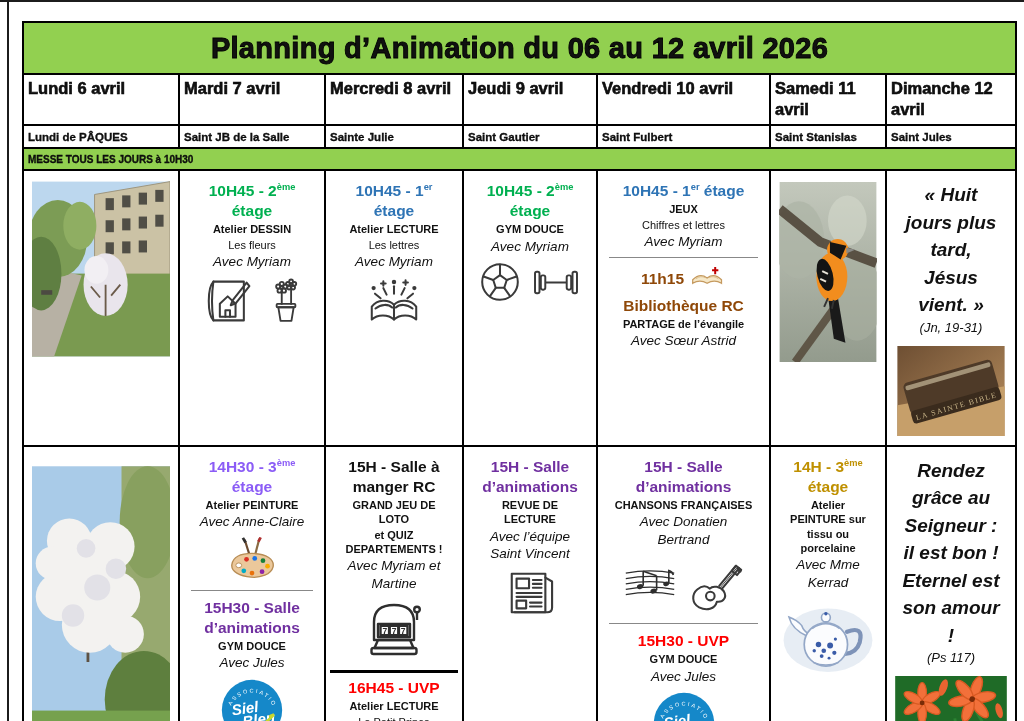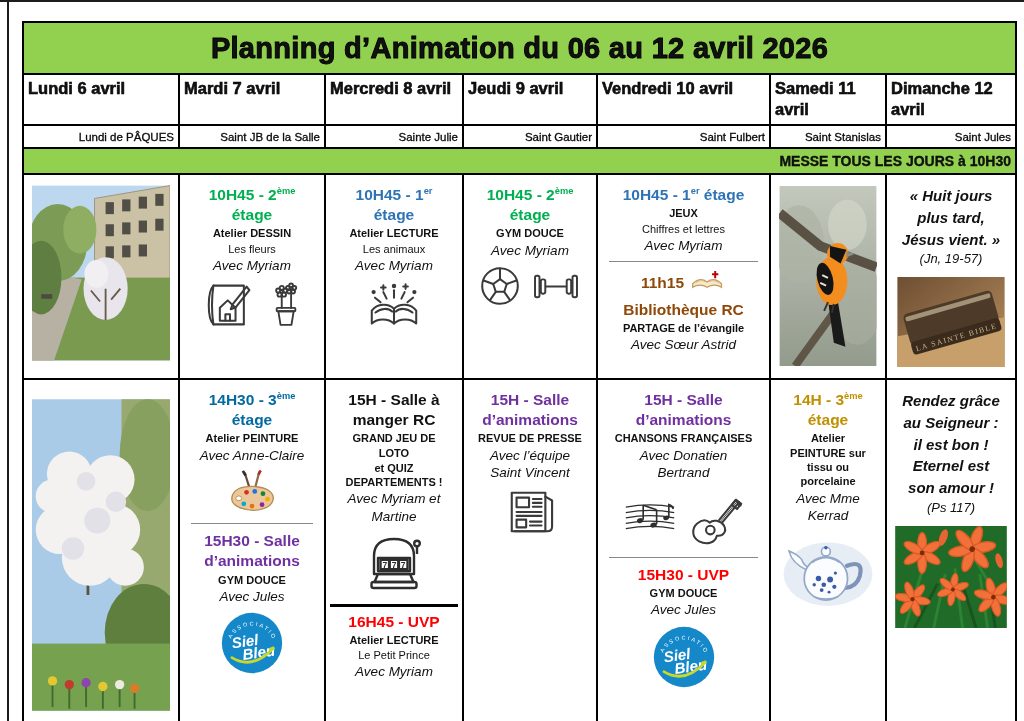--- a/index.html
+++ b/index.html
@@ -8,34 +8,34 @@
   .edge-left{position:absolute;left:7px;top:0;width:2px;height:721px;background:#1c1c1c}
   .edge-top{position:absolute;left:0;top:0;width:1024px;height:2px;background:#1c1c1c}
 
   table{position:absolute;left:22px;top:21px;border-collapse:collapse;table-layout:fixed;background:#fff}
   td{border:2.6px solid #000;padding:4px;vertical-align:top;overflow:hidden;background:#fff}
 
   .titleCell{background:#92D050;text-align:center;vertical-align:middle;height:42px;
              font-size:29px;font-weight:800;letter-spacing:.3px;-webkit-text-stroke:.9px #000}
   .daysRow td{height:42px;font-size:16.5px;font-weight:800;padding-top:3px;
               -webkit-text-stroke:.55px #000;line-height:1.25}
-  .saintsRow td{height:13px;text-align:right;vertical-align:middle;font-size:11.5px;font-weight:400;
+  .saintsRow td{height:13px;text-align:left;vertical-align:middle;font-size:11.5px;font-weight:700;
               -webkit-text-stroke:.3px #000}
-  .messeCell{background:#92D050;text-align:right;vertical-align:middle;height:12px;
-             font-size:14px;font-weight:800;-webkit-text-stroke:.3px #000}
+  .messeCell{background:#92D050;text-align:left;vertical-align:middle;height:12px;
+             font-size:10px;font-weight:800;-webkit-text-stroke:.3px #000}
   .amRow td{height:195px}
   .pmRow td{height:350px}
 
   .cc{padding:5px 4px;height:100%;box-sizing:border-box;text-align:center}
   .ln{line-height:1.3;margin:1px 6px}
   .time-green,.time-blue,.time-gold,.time-purple,.time-red,.time-brown,.time-black{font-weight:800;font-size:15.5px}
   .bold{font-weight:800;font-size:11px}
   .plain{font-size:11px}
   .italic{font-style:italic;font-size:13.5px}
-  .quote{font-weight:800;font-style:italic;font-size:15px;line-height:1.45}
+  .quote{font-weight:800;font-style:italic;font-size:19px;line-height:1.45}
   .ref{font-style:italic;font-size:13px}
   .sup{font-size:.6em;vertical-align:super}
   .icons{display:flex;justify-content:center;align-items:center;gap:10px;margin-top:6px}
   .sep{height:0}
   .sep.thin{border-top:1.7px solid #888;margin:7px 3px}
   .sep.thick{border-top:3px solid #000;margin:6px -4px 5px}
   .inl-ic{display:inline-block;vertical-align:middle;margin-left:6px}
   .photo{display:flex;justify-content:center}
   .ph-courtyard svg{width:138px;height:178px}
   .ph-blossom-tree svg{width:138px;height:332px}
@@ -159,21 +159,21 @@
                   </svg></span>
               </div>
             </div>
           </div>
         </td>
       <td>
           <div class="cc">
             <div class="blk">
               <div class="ln time-blue" style="color: rgb(46, 116, 181);"><span>10H45 - 1</span><span class="sup">er</span><span> étage</span></div>
               <div class="ln bold"><span>Atelier LECTURE</span></div>
-              <div class="ln plain"><span>Les animaux</span></div>
+              <div class="ln plain"><span>Les lettres</span></div>
               <div class="ln italic"><span>Avec Myriam</span></div>
               <div class="icons">
                 <span><svg viewBox="0 0 64 54" width="60" height="50">
                     <g fill="none" stroke="#3a3a3a" stroke-width="2.2" stroke-linecap="round" stroke-linejoin="round">
    <path d="M8 32 C14 24 26 24 32 30 C38 24 50 24 56 32 V46 C50 40 38 40 32 46 C26 40 14 40 8 46 Z"></path>
    <path d="M32 30 V46"></path>
                       <path d="M12 34 C18 29 26 29 30 33"></path>
                       <path d="M34 33 C38 29 46 29 52 34"></path>
    <path d="M32 18 V10"></path>
                       <path d="M24 19 L20.5 12"></path>
@@ -270,21 +270,21 @@
    <path d="M50 120 l-4 9 M56 122 l-2 9" stroke="#333" stroke-width="2" fill="none"></path>
                 </svg>
               </div>
             </div>
           </div>
         </td>
       <td>
           <div class="cc">
             <div class="blk">
               <div class="ln quote"><span>« Huit jours plus tard, Jésus vient. »</span></div>
-              <div class="ln ref"><span>(Jn, 19-57)</span></div>
+              <div class="ln ref"><span>(Jn, 19-31)</span></div>
               <div class="photo ph-bible-book">
                 <svg viewBox="0 0 112 94">
    <defs>
                     <linearGradient id="bbg" x1="0" y1="0" x2="1" y2="1">
                       <stop offset="0" stop-color="#6E4F33"></stop>
                       <stop offset="1" stop-color="#B98F5F"></stop>
                     </linearGradient>
                   </defs>
    <rect width="112" height="94" fill="url(#bbg)"></rect>
    <polygon points="0,62 112,42 112,94 0,94" fill="#C69F6A"></polygon>
@@ -340,21 +340,21 @@
                     <circle cx="110" cy="310" r="5" fill="#D97B29"></circle>
                   </g>
                 </svg>
               </div>
             </div>
           </div>
         </td>
       <td>
           <div class="cc">
             <div class="blk">
-              <div class="ln time-gold" style="color: #0369a1;"><span>14H30 - 3</span><span class="sup">ème</span><span> étage</span></div>
+              <div class="ln time-gold" style="color: #8b5cf6;"><span>14H30 - 3</span><span class="sup">ème</span><span> étage</span></div>
               <div class="ln bold"><span>Atelier PEINTURE</span></div>
               <div class="ln italic"><span>Avec Anne-Claire</span></div>
               <div class="icons">
                 <span><svg viewBox="0 0 58 46" width="54" height="42">
    <path d="M21 3 L28 25" stroke="#6B4A2F" stroke-width="2.4" fill="none"></path>
                     <path d="M19 1 L22 6" stroke="#2f2f2f" stroke-width="3" fill="none"></path>
    <path d="M37 2 L31 25" stroke="#8A6B43" stroke-width="2.4" fill="none"></path>
                     <path d="M38.5 0.5 L36 5" stroke="#B03030" stroke-width="3" fill="none"></path>
    <path d="M29 18 C45 18 54 25 52 33 C50 41 38 45 28 44 C16 43 5.5 38 7 30 C8.3 23 15 18 29 18 Z" fill="#EBC89B" stroke="#B88D55" stroke-width="1.5"></path>
    <ellipse cx="14.5" cy="31" rx="3.2" ry="2.6" fill="#fff" stroke="#B88D55"></ellipse>
@@ -422,21 +422,21 @@
               <div class="ln bold"><span>Atelier LECTURE</span></div>
               <div class="ln plain"><span>Le Petit Prince</span></div>
               <div class="ln italic"><span>Avec Myriam</span></div>
             </div>
           </div>
         </td>
       <td>
           <div class="cc">
             <div class="blk">
               <div class="ln time-purple" style="color: rgb(112, 48, 160);"><span>15H - Salle d’animations</span></div>
-              <div class="ln bold"><span>REVUE DE PRESSE</span></div>
+              <div class="ln bold"><span>REVUE DE LECTURE</span></div>
               <div class="ln italic"><span>Avec l’équipe Saint Vincent</span></div>
               <div class="icons">
                 <span><svg viewBox="0 0 56 50" width="54" height="48">
                     <g fill="none" stroke="#3a3a3a" stroke-width="2.2" stroke-linecap="round" stroke-linejoin="round">
    <rect x="9" y="5" width="35" height="40"></rect>
    <path d="M44 9 l7 4 v27 q0 5 -5 5 H12"></path>
    <rect x="14" y="10" width="13" height="10"></rect>
    <path d="M31 11.5 H40 M31 15.5 H40 M31 19.5 H40"></path>
    <path d="M14 25 H40 M14 29 H40"></path>
    <rect x="14" y="33" width="10" height="8"></rect>

